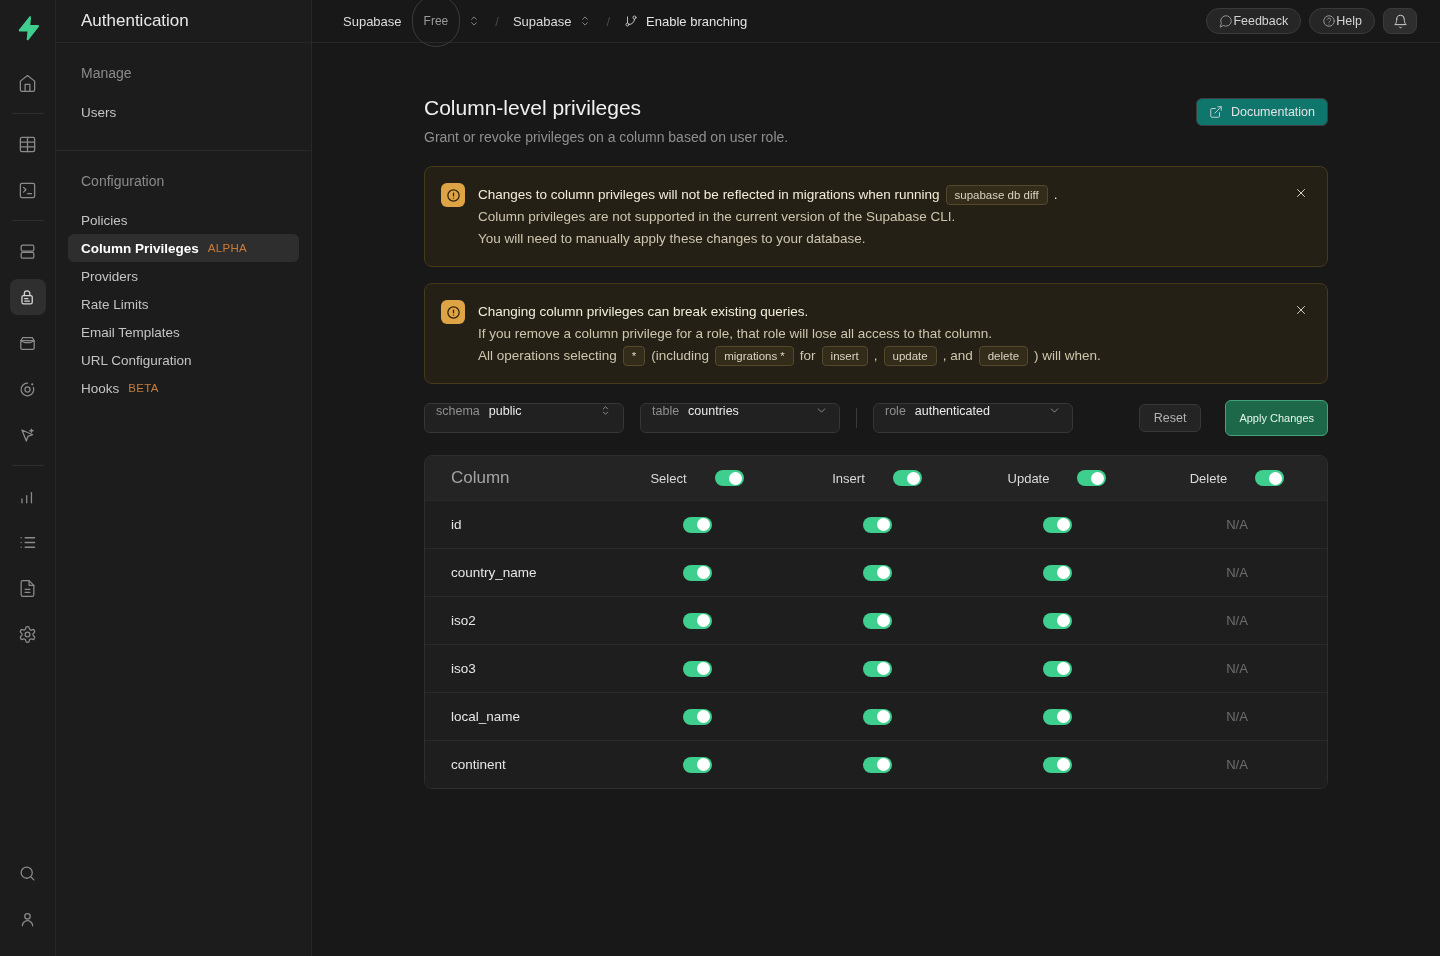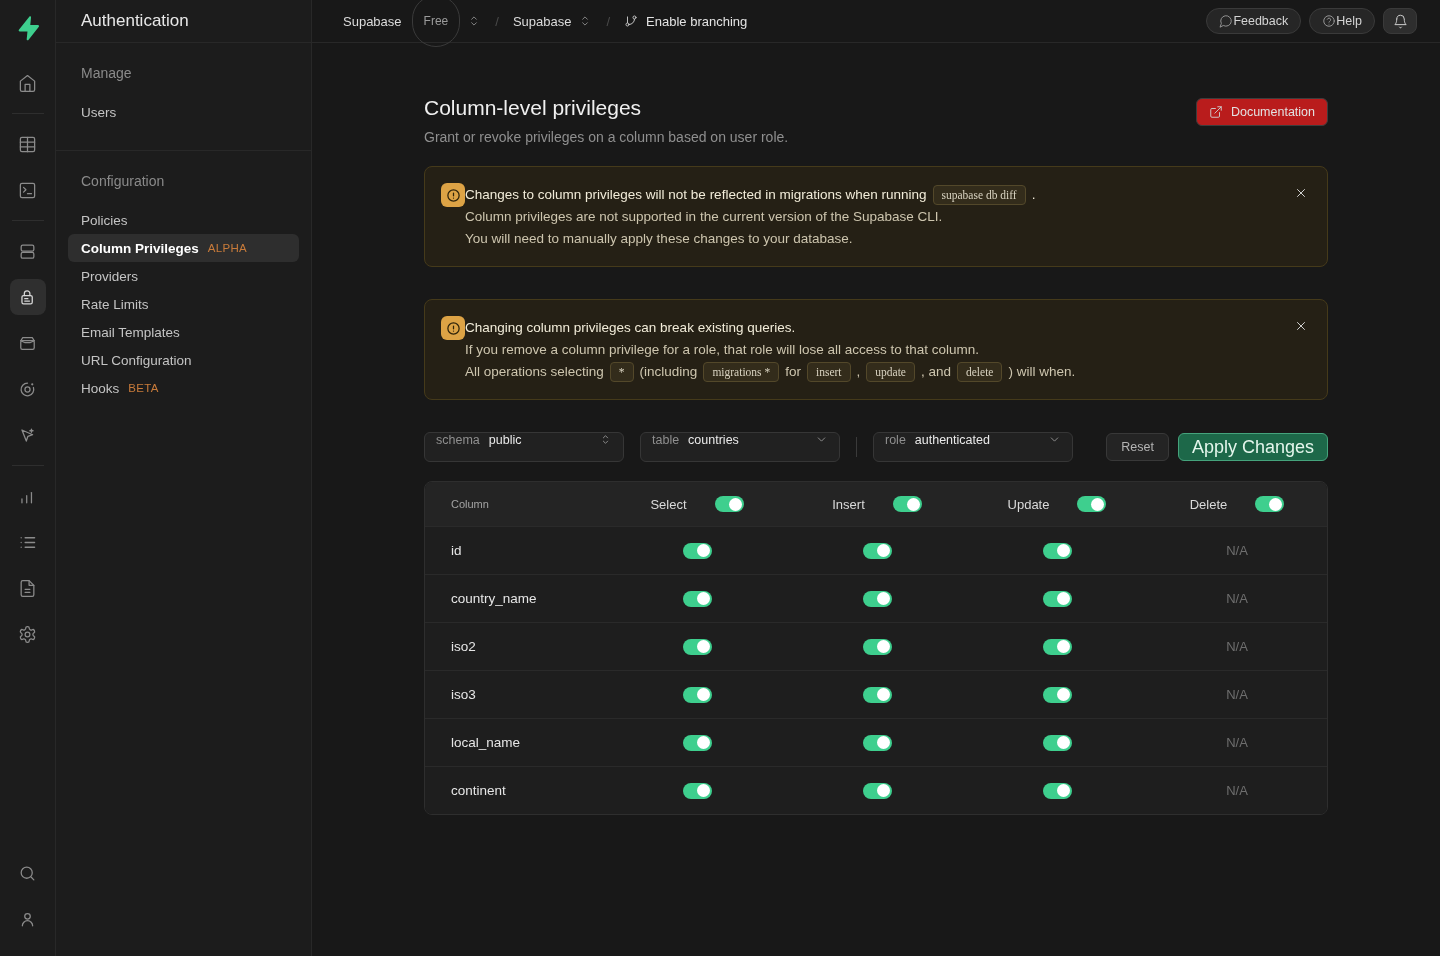--- a/index.html
+++ b/index.html
@@ -46,53 +46,53 @@
   .top-btn svg{width:14px;height:14px;color:#9a9a9a}
   .bell-btn{width:34px;height:26px;background:#2e2e2e;border:1px solid #3a3a3a;border-radius:8px;display:flex;align-items:center;justify-content:center;color:#cfcfcf;cursor:pointer}
   .bell-btn svg{width:15px;height:15px}
 
   .content{flex:1;overflow:auto}
   .container{width:904px;margin:0 auto;padding-top:53px}
 
   .page-head{display:flex;align-items:flex-start;justify-content:space-between;margin-bottom:21px}
   .page-title{font-size:21px;font-weight:400;color:#f0f0f0}
   .page-sub{font-size:14px;color:#8f8f8f;margin-top:9px}
-  .doc-btn{display:flex;align-items:center;gap:8px;background:#b91c1c;border:1px solid #3d3d3d;border-radius:6px;height:28px;padding:0 12px;font-size:12.5px;color:#e2e2e2;cursor:pointer;margin-top:2px}
+  .doc-btn{display:flex;align-items:center;gap:8px;background:#0f766e;border:1px solid #3d3d3d;border-radius:6px;height:28px;padding:0 12px;font-size:12.5px;color:#e2e2e2;cursor:pointer;margin-top:2px}
   .doc-btn svg{width:14px;height:14px;color:#cfcfcf}
 
   
-  .alert{position:relative;background:#252015;border:1px solid #453a1a;border-radius:8px;padding:17px 48px 17px 16px;display:flex;margin-bottom:32px}
+  .alert{position:relative;background:#252015;border:1px solid #453a1a;border-radius:8px;padding:17px 48px 17px 16px;display:flex;gap:13px;margin-bottom:16px}
   .alert-ico{flex:0 0 24px;width:24px;height:24px;border-radius:6px;background:var(--warning_amber,#dda345);display:flex;align-items:center;justify-content:center;color:#2e230a;margin-top:-1px}
   .alert-ico svg{width:15px;height:15px;stroke-width:2}
   .alert-body{font-size:13.5px;line-height:21px}
   .alert-title{color:#f2ecd9;display:flex;align-items:center;flex-wrap:wrap;gap:6px}
   .alert-text{color:#cdc5ae;margin-top:4px;display:flex;align-items:center;flex-wrap:wrap;gap:6px}
   .alert-text.tight{margin-top:1px}
-  .chip{font-family:Liberation Serif, serif;font-size:11.5px;color:#d9d3c1;background:#332c1b;border:1px solid #53482a;border-radius:4px;padding:1px 8px;display:inline-block;line-height:16px}
+  .chip{font-family:Liberation Sans, sans-serif;font-size:11.5px;color:#d9d3c1;background:#332c1b;border:1px solid #53482a;border-radius:4px;padding:1px 8px;display:inline-block;line-height:16px}
   .alert-close{position:absolute;top:13px;right:13px;width:26px;height:26px;border-radius:6px;display:flex;align-items:center;justify-content:center;color:#dedede;cursor:pointer}
   .alert-close svg{width:14px;height:14px}
 
   
   .filter-row{display:flex;align-items:center;margin-bottom:19px}
   .select{display:flex;align-items:flex-start;background:#212121;border:1px solid #363636;border-radius:6px;height:30px;width:200px;padding:0 11px;font-size:12.5px;cursor:pointer}
   .select .lbl{color:#8f8f8f;margin-right:9px}
   .select .val{color:#eaeaea}
   .select .chev{margin-left:auto;color:#9a9a9a}
   .select .chev svg{width:13px;height:13px}
   .select + .select{margin-left:16px}
   .v-div{width:1px;height:20px;background:#3a3a3a;margin:0 16px}
   .filter-spacer{flex:1}
   .reset-btn{background:#242424;border:1px solid #383838;border-radius:6px;height:28px;padding:0 14px;font-size:12.5px;color:#b3b3b3;cursor:pointer}
-  .apply-btn{background:var(--apply_bg,#1d6849);border:1px solid var(--apply_border,#45a37c);border-radius:6px;height:28px;padding:0 13px;font-size:18px;color:var(--apply_text,#e4f6ec);margin-left:9px;cursor:pointer}
+  .apply-btn{background:var(--apply_bg,#1d6849);border:1px solid var(--apply_border,#45a37c);border-radius:6px;height:36px;padding:0 13px;font-size:11px;color:var(--apply_text,#e4f6ec);margin-left:24px;cursor:pointer}
 
   
   .ptable{border:1px solid #2e2e2e;border-radius:8px;overflow:hidden}
   .prow{display:grid;grid-template-columns:182px 1fr 1fr 1fr 1fr;align-items:center}
   .phead{height:44px;background:#242424}
-  .phead .cell-name{color:#a3a3a3;font-size:11px}
+  .phead .cell-name{color:#a3a3a3;font-size:17px}
   .pbody-row{height:48px;background:#1e1e1e;border-top:1px solid #2a2a2a}
   .cell-name{padding-left:26px;font-size:13.5px;color:#e6e6e6}
   .cell-mid{display:flex;align-items:center;justify-content:center;gap:28px}
   .hdr-lbl{font-size:13px;color:#dadada}
   .toggle{width:29px;height:16px;border-radius:999px;background:var(--brand_green,#3ecf8e);position:relative;display:inline-block;cursor:pointer;flex:0 0 auto}
   .toggle::after{content:"";position:absolute;top:1.5px;right:2px;width:13px;height:13px;border-radius:50%;background:#fff}
   .na{font-size:13px;color:#6e6e6e}
 </style>
 </head>
 <body>

